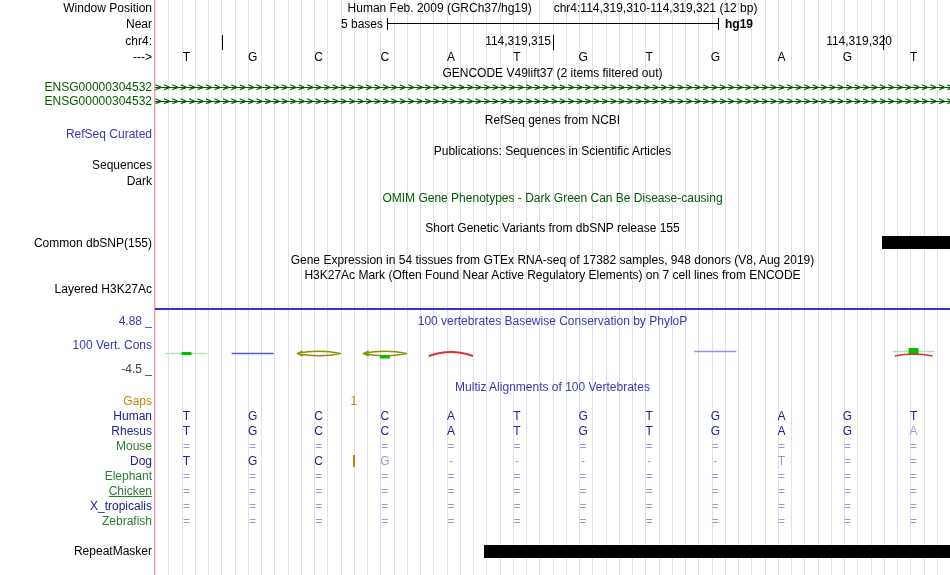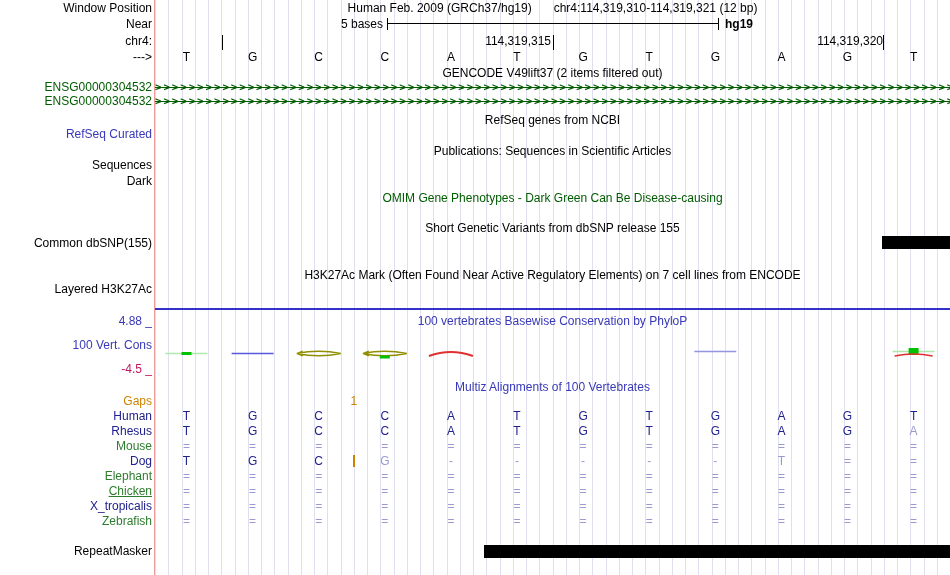--- a/index.html
+++ b/index.html
@@ -19,21 +19,21 @@
   .llabel{position:absolute; left:0; width:152px; height:15px; line-height:15px;
           text-align:right; white-space:nowrap;}
   .ctitle{position:absolute; left:155px; width:795px; height:15px; line-height:15px;
           text-align:center; white-space:nowrap;}
 
   .c-black{color:#000;}
   .c-blue{color:#3838b8;}
   .c-green{color:#2e7d2e;}
   .c-dkgreen{color:#005c00;}
   .c-orange{color:#cc8400;}
-  .c-maroon{color:#be185d;}
+  .c-maroon{color:#404040;}
   .c-navy{color:#21218e;}
   .c-muted{color:#9a9ad0;}
 
   
   #assembly-line{top:1px;}
   #assembly-line .gap{display:inline-block; width:22px;}
   #scale-text{position:absolute; left:155px; width:228px; top:17px; height:15px; line-height:15px; text-align:right;}
   #scale-bar{position:absolute; left:387px; top:23px; width:332px; height:1px; background:#000;}
   .scale-tick{position:absolute; top:18px; width:1px; height:12px; background:#000;}
   #scale-tick-l{left:387px;} #scale-tick-r{left:718px;}
@@ -85,21 +85,21 @@
   </div>
   <div id="scale-text">5 bases</div>
   <div id="scale-bar"></div>
   <div id="scale-tick-l" class="scale-tick"></div>
   <div id="scale-tick-r" class="scale-tick"></div>
   <div id="scale-genome">hg19</div>
 
   <div class="coord-tick" style="left:222px"></div>
   <div class="coord" style="right:399px">114,319,315</div>
   <div class="coord-tick" style="left:553px"></div>
-  <div class="coord" style="right:67px">114,319,320</div>
+  <div class="coord" style="right:58px">114,319,320</div>
   <div class="coord-tick" style="left:883px"></div>
 
   <div id="ruler-row">
       <span class="cell c-black" style="left: 153.5px; top: 50px;">T</span>
       <span class="cell c-black" style="left: 219.6px; top: 50px;">G</span>
       <span class="cell c-black" style="left: 285.7px; top: 50px;">C</span>
       <span class="cell c-black" style="left: 351.8px; top: 50px;">C</span>
       <span class="cell c-black" style="left: 417.9px; top: 50px;">A</span>
       <span class="cell c-black" style="left: 484px; top: 50px;">T</span>
       <span class="cell c-black" style="left: 550.1px; top: 50px;">G</span>
@@ -122,20 +122,21 @@
   <div class="ctitle c-black" style="top:144px">Publications: Sequences in Scientific Articles</div>
   <div class="llabel c-black" style="top:158px">Sequences</div>
   <div class="llabel c-black" style="top:174px">Dark</div>
 
   <div class="ctitle c-dkgreen" style="top:191px">OMIM Gene Phenotypes - Dark Green Can Be Disease-causing</div>
 
   <div class="ctitle c-black" style="top:221px">Short Genetic Variants from dbSNP release 155</div>
   <div class="llabel c-black" style="top:236px">Common dbSNP(155)</div>
   <div id="dbsnp-box" class="black-box"></div>
 
+  <div class="ctitle c-black" style="top:253px">Gene Expression in 54 tissues from GTEx RNA-seq of 17382 samples, 948 donors (V8, Aug 2019)</div>
   <div class="ctitle c-black" style="top:268px">H3K27Ac Mark (Often Found Near Active Regulatory Elements) on 7 cell lines from ENCODE</div>
   <div class="llabel c-black" style="top:282px">Layered H3K27Ac</div>
   <div id="h3k27ac-line"></div>
 
   <div class="llabel c-blue" style="top:314px">4.88 _</div>
   <div class="ctitle c-blue" style="top:314px">100 vertebrates Basewise Conservation by PhyloP</div>
   <div class="llabel c-blue" style="top:338px">100 Vert. Cons</div>
   <div class="llabel c-maroon" style="top:362px">-4.5 _</div>
   <svg id="cons-svg" viewBox="0 0 795 22">
       <line x1="10.5" x2="52.5" y1="9.5" y2="9.5" stroke="#aee8ae" stroke-width="1.4"></line>

